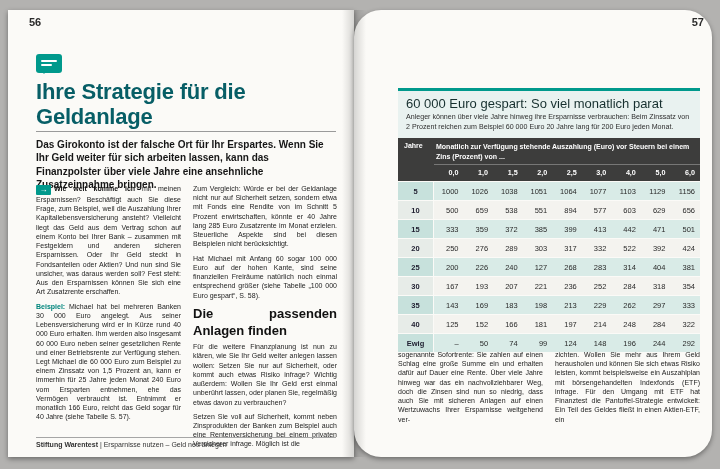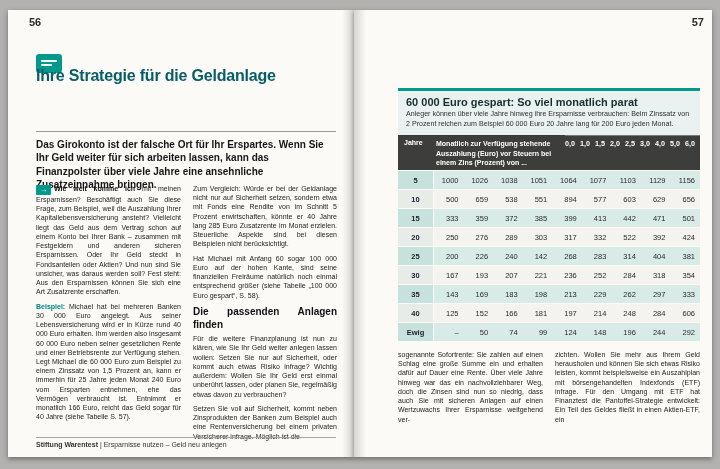--- a/index.html
+++ b/index.html
@@ -1,53 +1,53 @@
 <!DOCTYPE html>
 <html lang="de"><head>
 <meta charset="utf-8">
 <style>
   html,body{margin:0;padding:0;}
   body{width:720px;height:469px;background:#b3b2b0;font-family:"Liberation Sans",sans-serif;overflow:hidden;position:relative;}
   .page{position:absolute;top:10px;height:447px;background:#fbfaf7;box-shadow:0 2px 5px rgba(0,0,0,.4);}
   .page-left{left:8px;width:346px;}
-  .page-right{left:354px;width:358px;}
+  .page-right{left:354px;width:358px;border-radius:27px;}
   .gutter{position:absolute;left:342px;top:10px;width:24px;height:447px;background:linear-gradient(to right,rgba(0,0,0,0),rgba(0,0,0,.15) 50%,rgba(0,0,0,0));pointer-events:none;z-index:5;}
   .pagenum{position:absolute;top:6px;font-size:11px;font-weight:bold;color:#2b2b2b;padding-left:14px;}
   .pagenum.pleft{left:7px;}
   .pagenum.pright{right:8px;}
 
   
   .bubble-icon{position:absolute;left:28px;top:44px;width:26px;height:19px;background:#00998c;border-radius:3px;}
   .bubble-icon::after{content:"";position:absolute;left:4px;bottom:-5px;border:4px solid transparent;border-top:5px solid #00998c;}
   .bline{position:absolute;left:5px;height:2px;background:#fff;border-radius:1px;}
   .b1{top:6px;width:16px;}
   .b2{top:10px;width:11px;}
-  .headline{position:absolute;left:28px;top:57px;width:300px;margin:0;font-size:16px;line-height:1.12;color:#075e66;letter-spacing:-.2px;font-weight:bold;}
+  .headline{position:absolute;left:28px;top:70px;width:300px;margin:0;font-size:22px;line-height:1.12;color:#075e66;letter-spacing:-.2px;font-weight:bold;}
   .headrule{position:absolute;left:28px;top:121px;width:300px;height:1px;background:#9a9a9a;}
   .intro{position:absolute;left:28px;top:128px;width:300px;margin:0;font-size:10px;font-weight:bold;line-height:1.33;color:#161616;}
   .textcol{position:absolute;font-size:7px;line-height:1.32;text-align:justify;color:#232323;}
   .col-l1{left:28px;top:174px;width:145px;}
   .col-l2{left:185px;top:174px;width:144px;}
   .body-p{margin:0 0 5px 0;}
   .body-p b.lead{color:#111;}
   .teal-b{color:#00857c;font-weight:bold;}
-  .subhead{font-size:10px;font-weight:bold;margin:2px 0 3px 0;color:#111;}
+  .subhead{font-size:13px;font-weight:bold;margin:2px 0 3px 0;color:#111;}
   .arrow-box{display:inline-block;width:15px;height:10px;background:#00998c;color:#fff;font-size:8px;line-height:10px;text-align:center;border-radius:1px;margin-right:3px;vertical-align:-1px;font-weight:bold;}
   .footer{position:absolute;left:28px;bottom:9px;width:300px;border-top:1px solid #a5a5a5;padding-top:3px;font-size:7px;color:#333;}
   .footer .brand{font-weight:bold;}
 
   
   .infobox{position:absolute;left:44px;top:78px;width:302px;}
   .teal-bar{height:3px;background:#00998c;}
   .box-head{background:#e9f2f0;padding:5px 8px 6px 8px;}
-  .box-title{font-size:11px;font-weight:bold;color:#17302f;}
+  .box-title{font-size:13px;font-weight:normal;color:#17302f;}
   .box-subtitle{font-size:7.1px;line-height:1.35;color:#2e2e2e;margin-top:2px;}
   .thead{display:flex;background:#3d3d3c;color:#fff;}
   .th-years{width:36px;box-sizing:border-box;font-size:7px;font-weight:bold;padding:4px 0 0 6px;}
-  .th-main{flex:1;display:flex;}
+  .th-main{flex:1;display:flex;flex-direction:column;}
   .th-desc{font-size:7px;font-weight:bold;line-height:1.35;padding:4px 8px 3px 2px;}
   .rates{display:grid;grid-template-columns:repeat(9,1fr);border-top:1px solid rgba(255,255,255,.3);}
   .rate-cell{font-size:7.2px;font-weight:bold;text-align:right;padding:3px 5px 4px 0;}
   .tbody{}
   .trow{display:grid;grid-template-columns:36px repeat(9,1fr);height:18px;align-items:stretch;border-top:1px solid #fbfaf7;}
   .ycell{font-size:7.5px;font-weight:bold;color:#223;display:flex;align-items:center;justify-content:center;border-right:1px solid #fbfaf7;box-sizing:border-box;}
   .vcell{font-size:7.5px;color:#2a2a2a;display:flex;align-items:center;justify-content:flex-end;padding-right:5px;box-sizing:border-box;}
   .trow.teal{background:#d9ebe7;}
   .trow.teal .ycell{background:#c7e1dc;}
   .trow.plain{background:#f4f3ef;gap:7px;}
@@ -167,21 +167,21 @@
           <div class="vcell">332</div>
           <div class="vcell">522</div>
           <div class="vcell">392</div>
           <div class="vcell">424</div>
         </div>
         <div class="trow teal">
           <div class="ycell">25</div>
           <div class="vcell">200</div>
           <div class="vcell">226</div>
           <div class="vcell">240</div>
-          <div class="vcell">142</div>
+          <div class="vcell">127</div>
           <div class="vcell">268</div>
           <div class="vcell">283</div>
           <div class="vcell">314</div>
           <div class="vcell">404</div>
           <div class="vcell">381</div>
         </div>
         <div class="trow plain">
           <div class="ycell">30</div>
           <div class="vcell">167</div>
           <div class="vcell">193</div>
@@ -208,21 +208,21 @@
         <div class="trow plain">
           <div class="ycell">40</div>
           <div class="vcell">125</div>
           <div class="vcell">152</div>
           <div class="vcell">166</div>
           <div class="vcell">181</div>
           <div class="vcell">197</div>
           <div class="vcell">214</div>
           <div class="vcell">248</div>
           <div class="vcell">284</div>
-          <div class="vcell">606</div>
+          <div class="vcell">322</div>
         </div>
         <div class="trow teal">
           <div class="ycell">Ewig</div>
           <div class="vcell">–</div>
           <div class="vcell">50</div>
           <div class="vcell">74</div>
           <div class="vcell">99</div>
           <div class="vcell">124</div>
           <div class="vcell">148</div>
           <div class="vcell">196</div>

